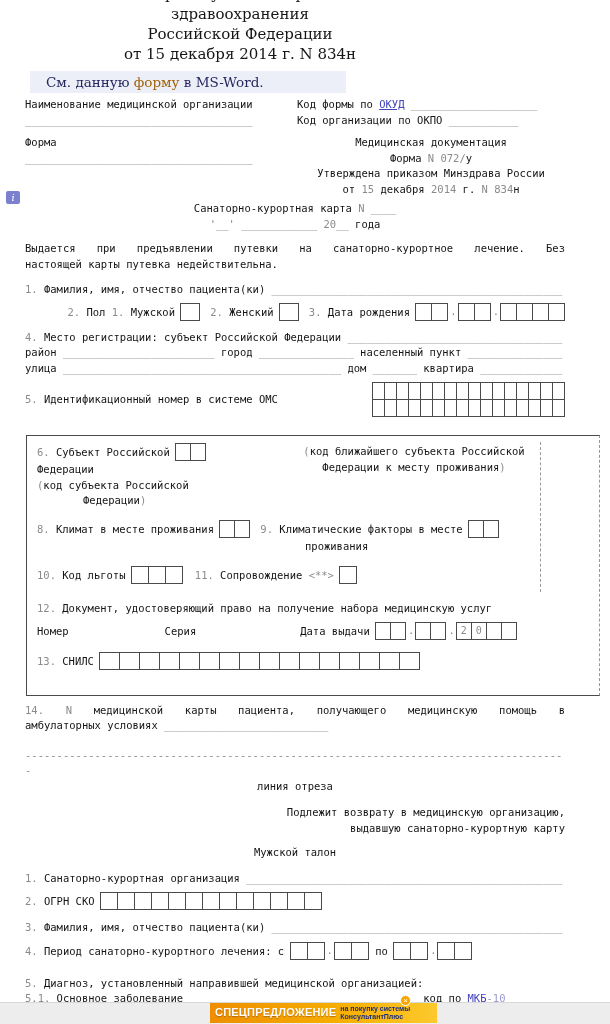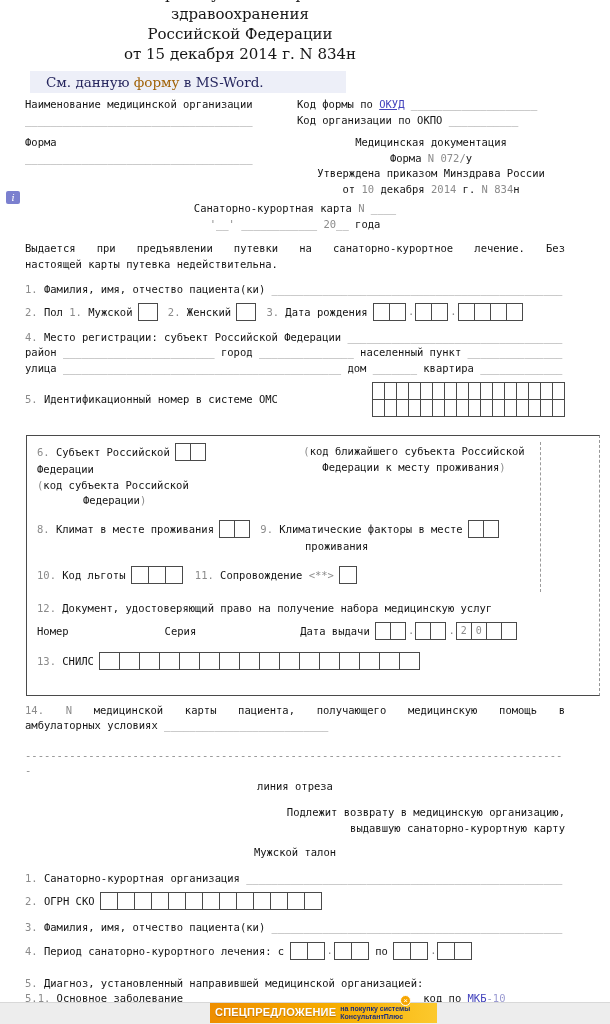--- a/index.html
+++ b/index.html
@@ -91,37 +91,37 @@
           <div class="ln"><span class="sg-d">____________________________________</span></div>
           <div class="ln" style="margin-top: 7px;"><span class="sg-t">Форма</span></div>
           <div class="ln"><span class="sg-d">____________________________________</span></div>
         </div>
       <div class="org-right">
           <div class="ln"><span class="sg-t">Код формы по </span><span class="sg-l">ОКУД</span><span class="sg-t"> </span><span class="sg-d">____________________</span></div>
           <div class="ln"><span class="sg-t">Код организации по ОКПО </span><span class="sg-d">___________</span></div>
           <div class="ln a-c" style="margin-top: 7px;"><span class="sg-t">Медицинская документация</span></div>
           <div class="ln a-c"><span class="sg-t">Форма </span><span class="sg-n">N 072/</span><span class="sg-t">у</span></div>
           <div class="ln a-c"><span class="sg-t">Утверждена приказом Минздрава России</span></div>
-          <div class="ln a-c"><span class="sg-t">от </span><span class="sg-n">10</span><span class="sg-t"> декабря </span><span class="sg-n">2014</span><span class="sg-t"> г. </span><span class="sg-n">N 834</span><span class="sg-t">н</span></div>
+          <div class="ln a-c"><span class="sg-t">от </span><span class="sg-n">15</span><span class="sg-t"> декабря </span><span class="sg-n">2014</span><span class="sg-t"> г. </span><span class="sg-n">N 834</span><span class="sg-t">н</span></div>
         </div>
     </div>
 
     <div>
         <div class="ln a-c" style="margin-top: 4px;"><span class="sg-t">Санаторно-курортная карта </span><span class="sg-n">N</span><span class="sg-t"> </span><span class="sg-d">____</span></div>
         <div class="ln a-c"><span class="sg-n">'__' </span><span class="sg-d">____________</span><span class="sg-n"> 20</span><span class="sg-d">__</span><span class="sg-t"> года</span></div>
       </div>
 
     <div>
         <div class="ln a-j" style="margin-top: 9px;"><span class="sg-t">Выдается при предъявлении путевки на санаторно-курортное лечение. Без</span></div>
         <div class="ln"><span class="sg-t">настоящей карты путевка недействительна.</span></div>
       </div>
 
     <div>
         <div class="ln" style="margin-top: 10px;"><span class="sg-n">1.</span><span class="sg-t"> Фамилия, имя, отчество пациента(ки) </span><span class="sg-d">______________________________________________</span></div>
-        <div class="ln" style="margin-top: 6px;"><span class="sg-n">2.</span><span class="sg-t"> Пол </span><span class="sg-n">1.</span><span class="sg-t"> Мужской </span><span class="cg">
+        <div class="ln" style="margin-top: 6px; text-align: right;"><span class="sg-n">2.</span><span class="sg-t"> Пол </span><span class="sg-n">1.</span><span class="sg-t"> Мужской </span><span class="cg">
             <span class="cell" style="width: 18px;"></span>
           </span><span class="gap" style="width: 10px;"></span><span class="sg-n">2.</span><span class="sg-t"> Женский </span><span class="cg">
             <span class="cell" style="width: 18px;"></span>
           </span><span class="gap" style="width: 10px;"></span><span class="sg-n">3.</span><span class="sg-t"> Дата рождения </span><span class="cg">
             <span class="cell" style="width: 15px;"></span>
             <span class="cell" style="width: 15px;"></span>
             <span class="cdot">.</span>
             <span class="cell" style="width: 15px;"></span>
             <span class="cell" style="width: 15px;"></span>
             <span class="cdot">.</span>

